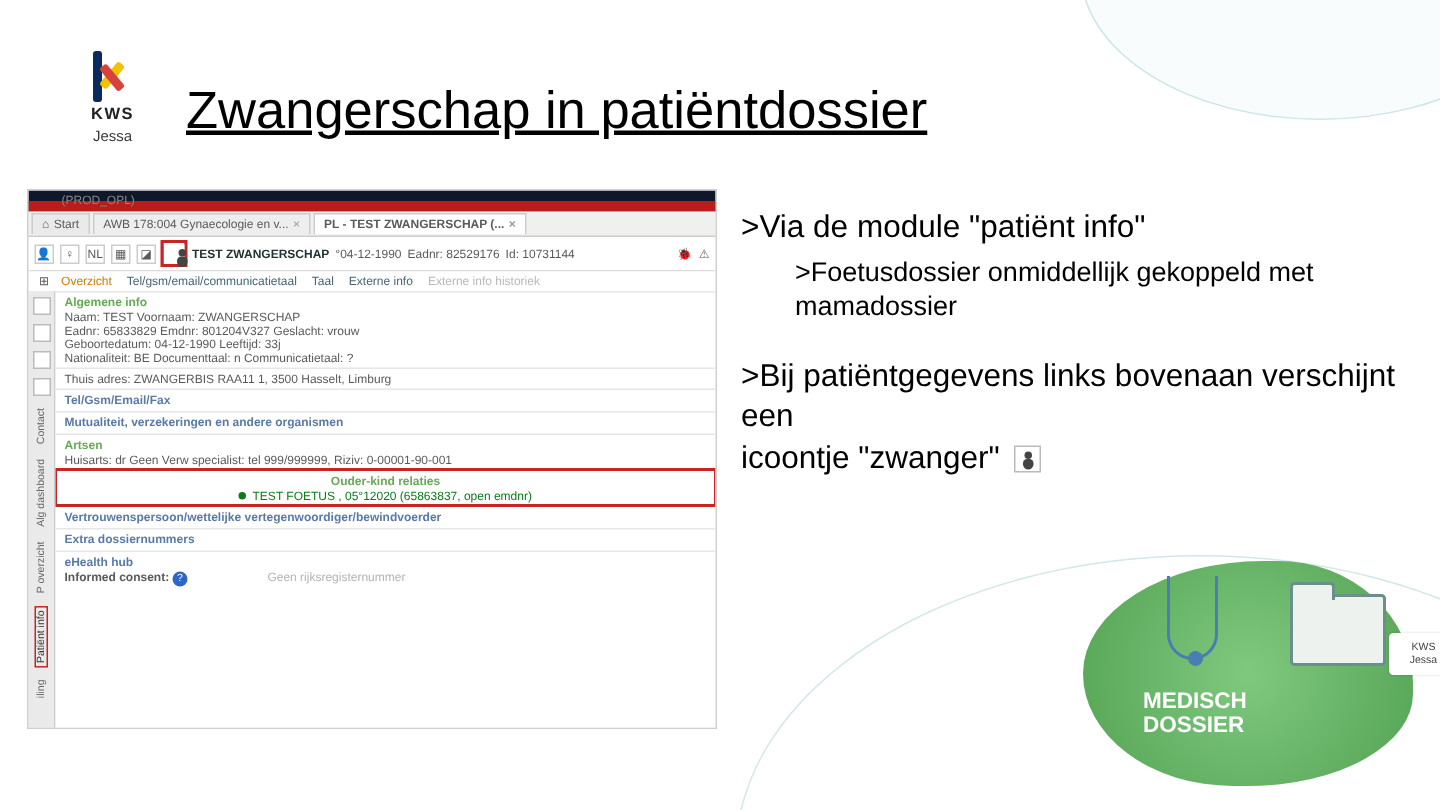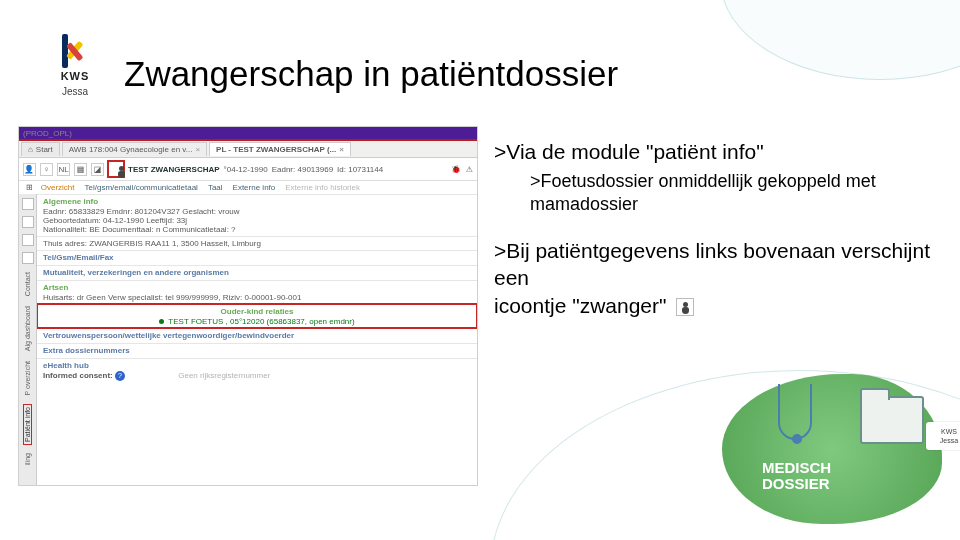--- a/index.html
+++ b/index.html
@@ -36,37 +36,38 @@
   .logo-k .dn  { position:absolute; left:9px; bottom:2px; width:6px; height:20px; background:#d7433c; transform:rotate(-40deg); transform-origin:top left; border-radius:2px;}
   .logo-kws { font-size:11px; font-weight:700; color:#222; letter-spacing:1px; margin-top:2px;}
   .logo-jessa { font-size:10px; color:#3a3a3a; margin-top:4px; }
 
   .title {
     position: absolute;
     left: 124px; top: 54px;
     font-size: 35px;
     font-weight: 400;
     color: #000;
+    text-decoration: underline;
   }
 
   
   .shot {
     position: absolute;
     left: 18px; top: 126px;
     width: 460px; height: 360px;
     border: 1px solid #cfcfcf;
     background: #f3f3f2;
     font-size: 9px;
     color: #5a5a5a;
     overflow: hidden;
     image-rendering: crisp-edges;
   }
   .shot .titlebar {
-    height: 14px; background: #4c1d95; border-bottom:2px solid #b91c1c;
-    padding-left:4px; font-size:8px; color:#888; line-height:14px;
+    height: 14px; background: #0f172a; border-bottom:7px solid #b91c1c;
+    padding-left:22px; font-size:8px; color:#888; line-height:14px;
   }
   .shot .tabs {
     display:flex; gap:2px; padding:1px 2px; background:#f0f0ee; border-bottom:1px solid #ccc;
   }
   .shot .tab {
     padding:2px 6px; font-size:8px; background:#eee; border:1px solid #ccc; border-bottom:none;
     display:flex; align-items:center; gap:3px;
   }
   .shot .tab.start { background:#eaeaea;}
   .shot .tab.sel  { background:#fff; font-weight:700;}
@@ -213,21 +214,21 @@
     <span class="icon-box">👤</span>
     <span class="icon-box">♀</span>
     <span class="icon-box">NL</span>
     <span class="icon-box">▦</span>
     <span class="icon-box">◪</span>
     <span class="icon-pane box-red">
         <span class="inline-icon" style="border:none;width:10px;height:12px;"></span>
       </span>
     <b style="color:#233;">TEST ZWANGERSCHAP</b>
     <span>°04-12-1990</span>
-    <span>Eadnr: 49013969</span>
+    <span>Eadnr: 82529176</span>
     <span>Id: 10731144</span>
     <span style="margin-left:auto;">🐞</span>
     <span>⚠</span>
   </div>
   <div class="subtabs">
     <span style="padding:2px 3px;">⊞</span>
     <span class="subtab ov">Overzicht</span>
     <span class="subtab">Tel/gsm/email/communicatietaal</span>
     <span class="subtab">Taal</span>
     <span class="subtab">Externe info</span>
@@ -241,20 +242,21 @@
       <span class="si"></span>
       <span class="sb">Contact</span>
       <span class="sb">Alg dashboard</span>
       <span class="sb">P overzicht</span>
       <span class="sb red">Patiënt info</span>
       <span class="sb">iling</span>
     </div>
     <div class="content">
       <div class="section">
         <div class="hdr">Algemene info</div>
+        <div>Naam: TEST   Voornaam: ZWANGERSCHAP</div>
         <div>Eadnr: 65833829    Emdnr: 801204V327    Geslacht: vrouw</div>
         <div>Geboortedatum: 04-12-1990    Leeftijd: 33j</div>
         <div>Nationaliteit: BE   Documenttaal: n   Communicatietaal: ?</div>
       </div>
       <div class="section">
         <div>Thuis adres: ZWANGERBIS RAA11 1, 3500 Hasselt, Limburg</div>
       </div>
       <div class="section">
         <div class="hdr blue">Tel/Gsm/Email/Fax</div>
       </div>

